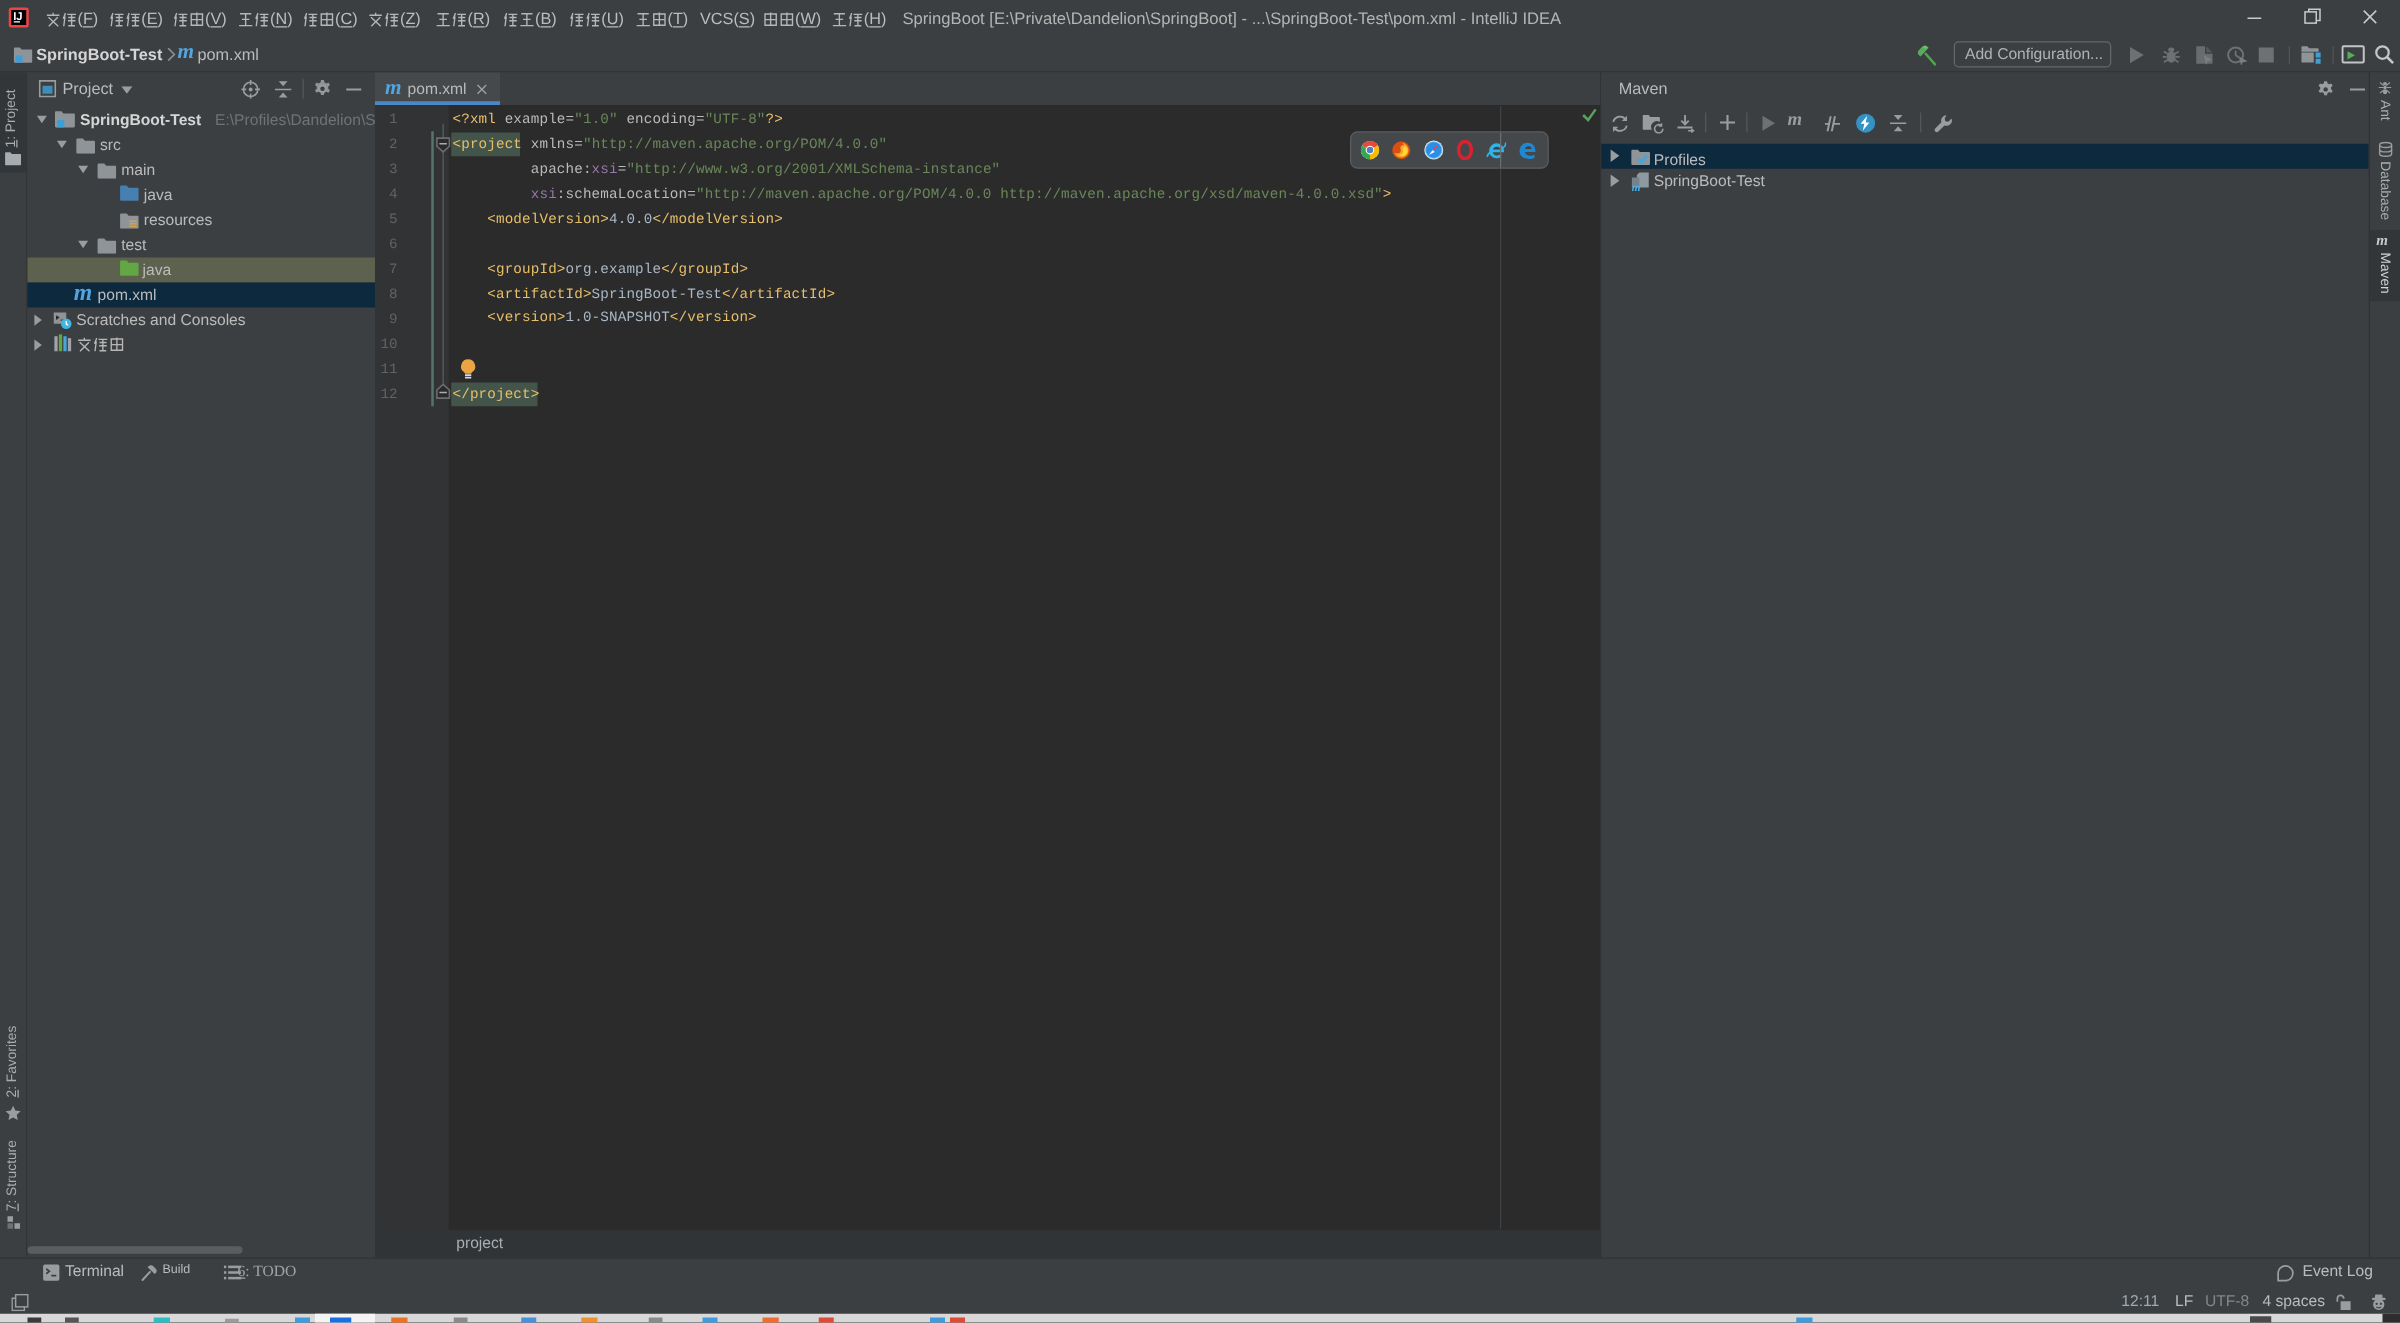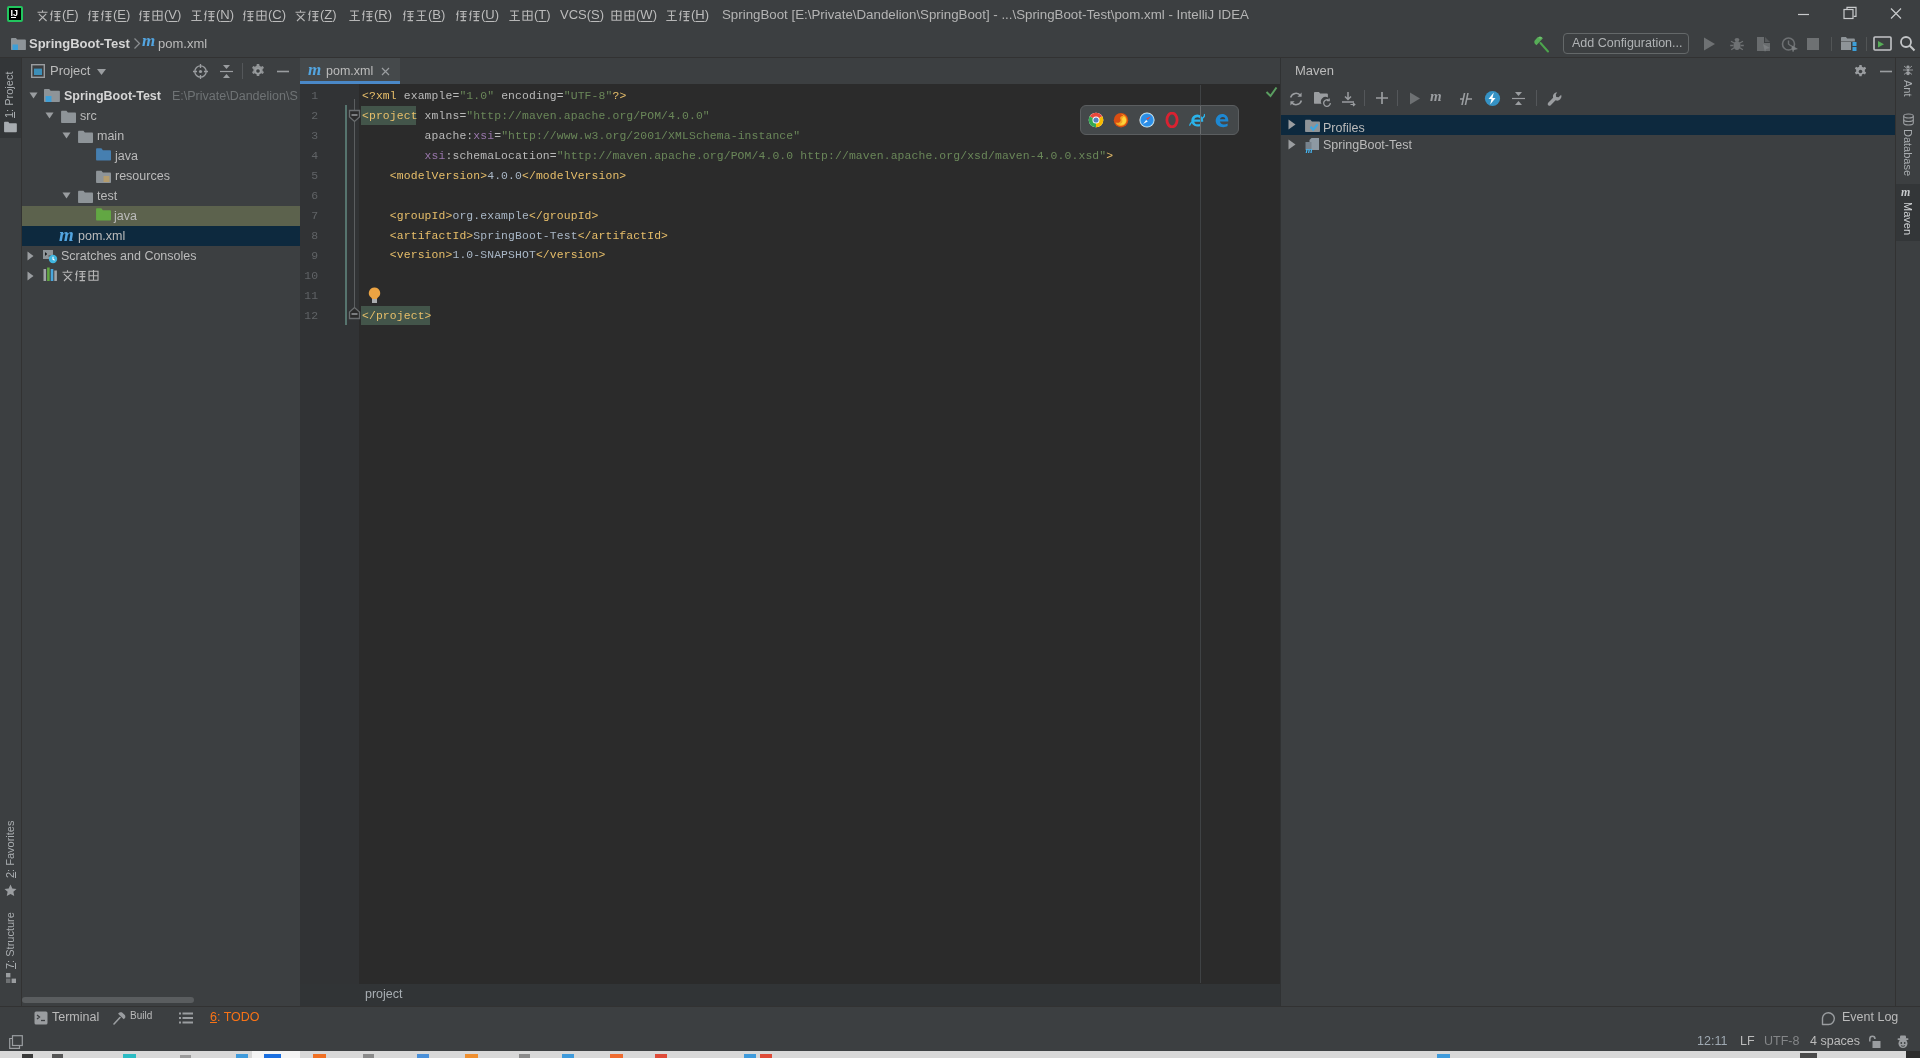--- a/index.html
+++ b/index.html
@@ -43,21 +43,21 @@
     <g id="arrow-down">
           <path fill="#9a9da0" d="M0 0h8L4 5z"></path>
         </g>
     <g id="arrow-right">
           <path fill="#9a9da0" d="M0 0v8l5-4z"></path>
         </g>
   </defs>
 </svg>
 
 <div class="abs" style="left:0;top:0;width:1920px;height:28px;background:#3c3f41;"></div>
-<div class="abs" id="ijlogo" style="left:7px;top:6px;width:16px;height:16px;background:#000;border:2px solid #22c55e;box-sizing:border-box;border-radius:2px;">
+<div class="abs" id="ijlogo" style="left:7px;top:6px;width:16px;height:16px;background:#000;border:2px solid #ef4444;box-sizing:border-box;border-radius:2px;">
   <span style="position:absolute;left:1.5px;top:0px;font-size:9px;font-weight:bold;color:#fff;letter-spacing:0px;">IJ</span>
   <div style="position:absolute;left:2px;bottom:2px;width:5px;height:1px;background:#fff;"></div>
 </div>
 <div id="menubar">
 
   <div class="abs mitem" style="left:36px"><svg class="cjk" width="13" height="13">
           <use href="#cjk1"></use>
         </svg><svg class="cjk" width="13" height="13">
           <use href="#cjk3"></use>
         </svg><span>(<u>F</u>)</span></div>
@@ -252,21 +252,21 @@
   <div class="abs" style="left:22px;top:226px;width:278px;height:20px;background:#0d293e;"></div>
 
   <svg class="abs" style="left:29px;top:92px" width="9" height="7" viewBox="0 0 9 7">
         <path fill="#9a9da0" d="M0.5 0.5h8L4.5 6.5z"></path>
       </svg>
   <svg class="abs" style="left:44px;top:88px" width="16" height="15" viewBox="0 0 15 14">
         <path fill="#8e9498" d="M0 1.8c0-.5.4-.9.9-.9h4l1.3 1.6H14c.5 0 .9.4.9.9v8.8c0 .5-.4.9-.9.9H.9c-.5 0-.9-.4-.9-.9z"></path>
         <rect x="1.5" y="7.5" width="5.5" height="5.5" fill="#3d9fd8"></rect>
       </svg>
   <span class="trow" style="left:64px;top:89px;font-weight:bold;color:#d5d5d5;">SpringBoot-Test</span>
-  <span class="trow" style="left:172px;top:89px;color:#6f7375;">E:\Private\Dandelion\S</span>
+  <span class="trow" style="left:172px;top:89px;color:#6f7375;">E:\Profiles\Dandelion\S</span>
 
   <svg class="abs" style="left:45px;top:112px" width="9" height="7" viewBox="0 0 9 7">
         <path fill="#9a9da0" d="M0.5 0.5h8L4.5 6.5z"></path>
       </svg>
   <svg class="abs" style="left:60px;top:108px" width="16" height="15" viewBox="0 0 15 14">
         <use href="#folder"></use>
       </svg>
   <span class="trow" style="left:80px;top:109px;">src</span>
 
   <svg class="abs" style="left:62px;top:132px" width="9" height="7" viewBox="0 0 9 7">
@@ -557,21 +557,21 @@
   </svg>
   <span class="abs" style="left:130px;top:1010px;font-size:10px;color:#bbbbbb;">Build</span>
   <svg class="abs" style="left:179px;top:1012px" width="14" height="12" viewBox="0 0 14 12" fill="#9a9da0">
     <rect x="0" y="0.5" width="2" height="2"></rect>
         <rect x="0" y="5" width="2" height="2"></rect>
         <rect x="0" y="9.5" width="2" height="2"></rect>
     <rect x="3.5" y="0.5" width="10.5" height="2"></rect>
         <rect x="3.5" y="5" width="10.5" height="2"></rect>
         <rect x="3.5" y="9.5" width="10.5" height="2"></rect>
   </svg>
-  <span class="abs" style="left:210px;top:1010px;font-size:12.5px;color:#f97316;"><u style="text-decoration-thickness:1px;">6</u>: TODO</span>
+  <span class="abs" style="left:190px;top:1010px;font-size:12.5px;color:#a3a3a3;font-family:Liberation Serif, serif;"><u style="text-decoration-thickness:1px;">6</u>: TODO</span>
   <svg class="abs" style="left:1821px;top:1011px" width="15" height="15" viewBox="0 0 15 15" fill="none">
     <path d="M1.5 13.5V7.4A5.9 5.9 0 1 1 7.6 13.5z" stroke="#9a9da0" stroke-width="1.4" stroke-linejoin="round"></path>
   </svg>
   <span class="abs" style="left:1842px;top:1010px;font-size:12.5px;color:#bbbbbb;">Event Log</span>
 </div>
 
 <div class="abs" style="left:0;top:1030px;width:1920px;height:21px;background:#3c3f41;"></div>
 <div id="statusbar">
   <svg class="abs" style="left:9px;top:1035px" width="14" height="14" viewBox="0 0 14 14" fill="none" stroke="#9a9da0" stroke-width="1.2">
     <rect x="3.5" y="0.7" width="9.8" height="9.8"></rect>

